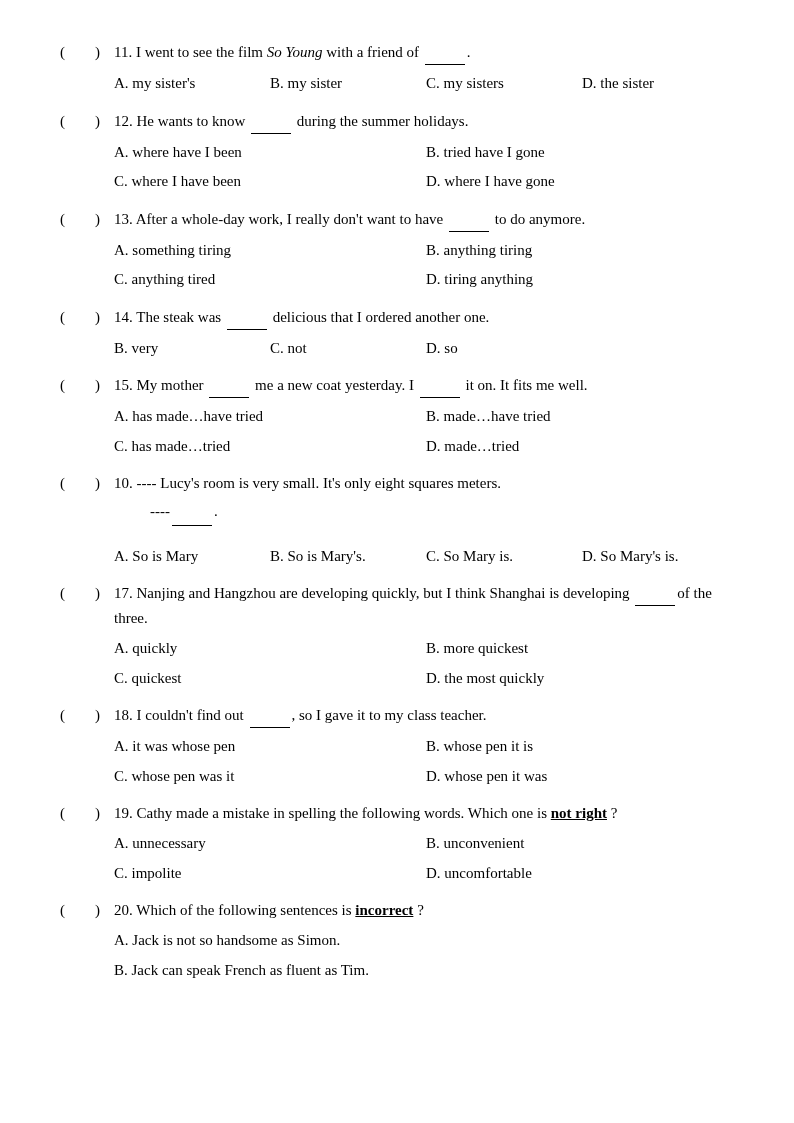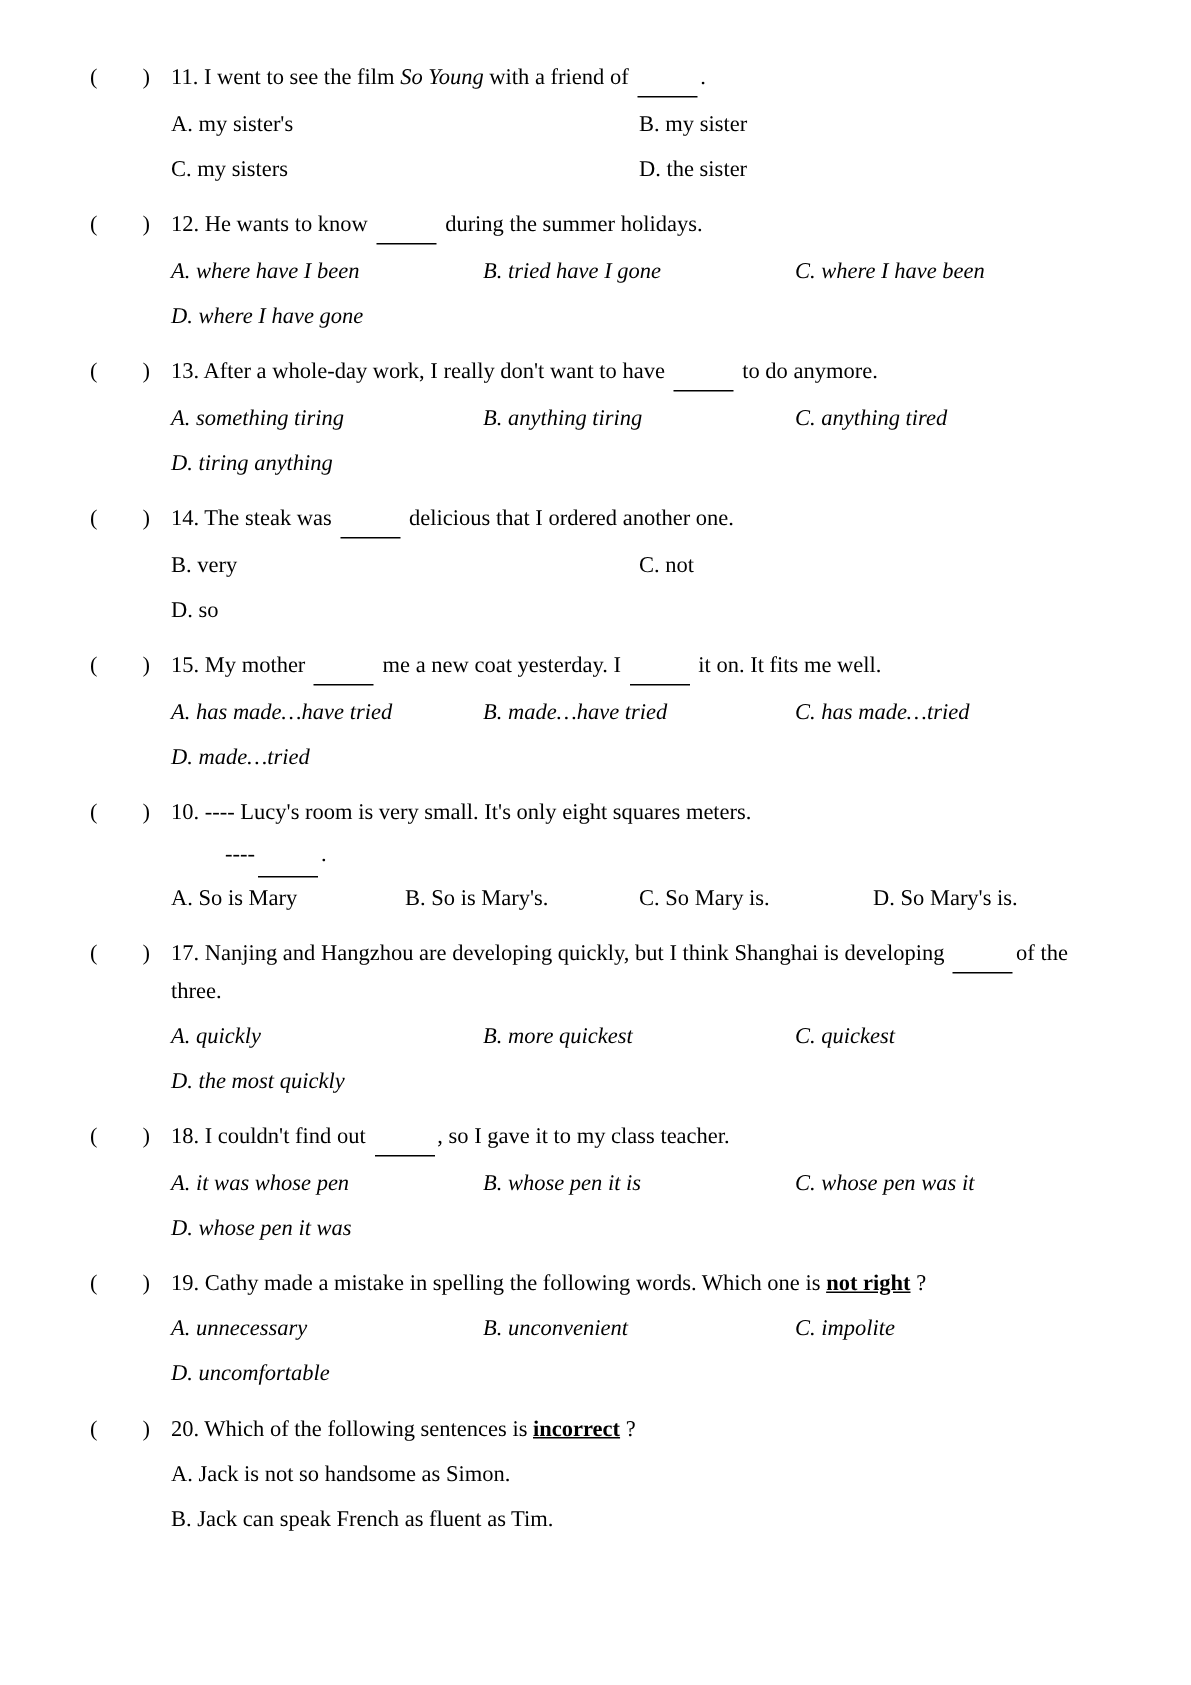--- a/index.html
+++ b/index.html
@@ -30,29 +30,28 @@
       align-items: center;
       min-width: 50px;
       margin-right: 4px;
     }
     .question-text {
       flex: 1;
       line-height: 1.6;
     }
     .options-grid {
       display: grid;
-      grid-template-columns: 1fr 1fr 1fr;
+      grid-template-columns: 1fr 1fr;
       margin-left: 50px;
       margin-top: 2px;
       margin-bottom: 6px;
-      font-style: italic;
     }
     .options-grid-4 {
       display: grid;
-      grid-template-columns: 1fr 1fr;
+      grid-template-columns: 1fr 1fr 1fr 1fr;
       margin-left: 50px;
       margin-top: 2px;
       margin-bottom: 6px;
     }
     .option {
       padding: 2px 4px;
       line-height: 1.7;
     }
     .italic-title {
       font-style: italic;
@@ -138,21 +137,21 @@
     <div class="option">D. made…tried</div>
   </div>
 </div>
 
 <div class="question-block">
   <div class="question-line">
     <span class="paren-box">(　　)</span>
     <span class="question-text">10. ---- Lucy's room is very small. It's only eight squares meters.</span>
   </div>
   <div class="dash-line">----<span class="blank">&nbsp;&nbsp;&nbsp;&nbsp;&nbsp;&nbsp;</span>.</div>
-  <div style="display:grid; grid-template-columns: 1fr 1fr 1fr 1fr; margin-left:50px; margin-top:0; margin-bottom:6px;">
+  <div style="display:grid; grid-template-columns: 1fr 1fr 1fr 1fr; margin-left:50px; margin-top:16px; margin-bottom:6px;">
     <div class="option">A. So is Mary</div>
     <div class="option">B. So is Mary's.</div>
     <div class="option">C. So Mary is.</div>
     <div class="option">D. So Mary's is.</div>
   </div>
 </div>
 
 <div class="question-block">
   <div class="question-line" style="align-items: flex-start;">
     <span class="paren-box">(　　)</span>

